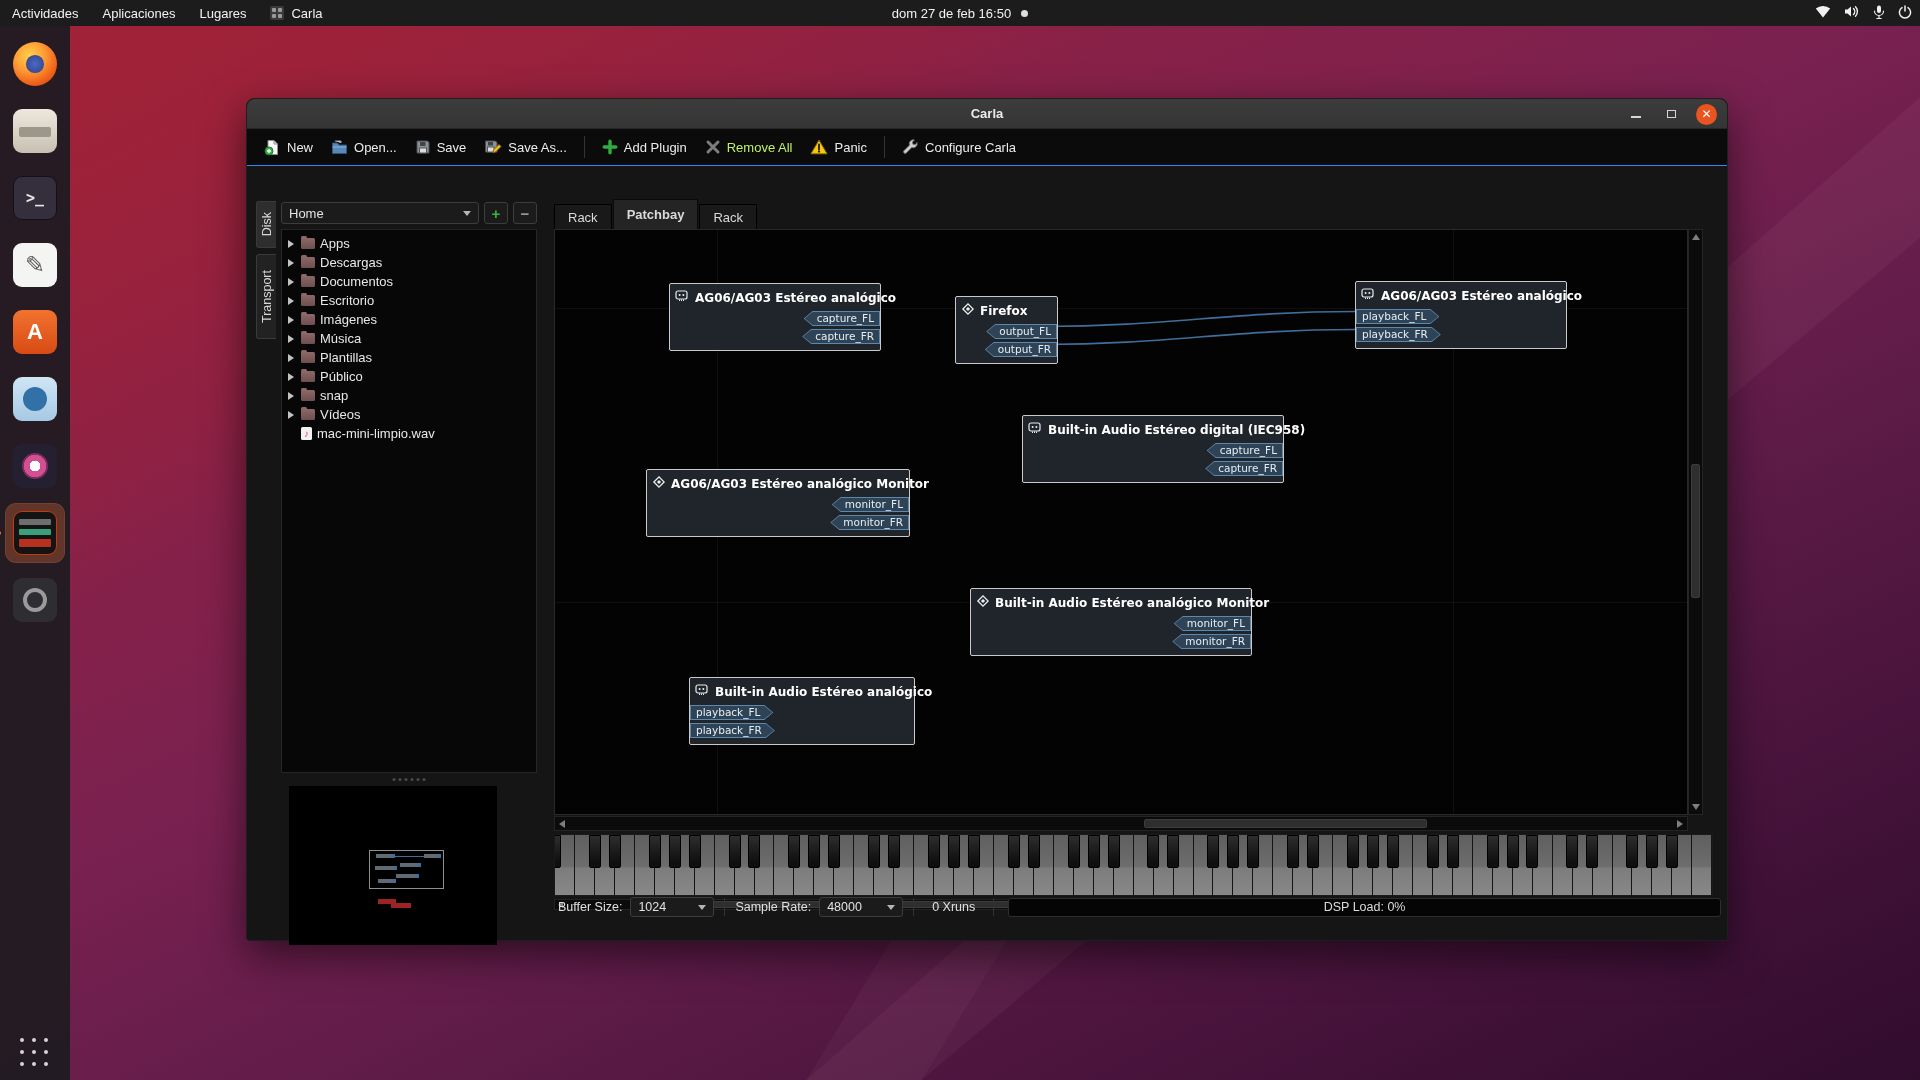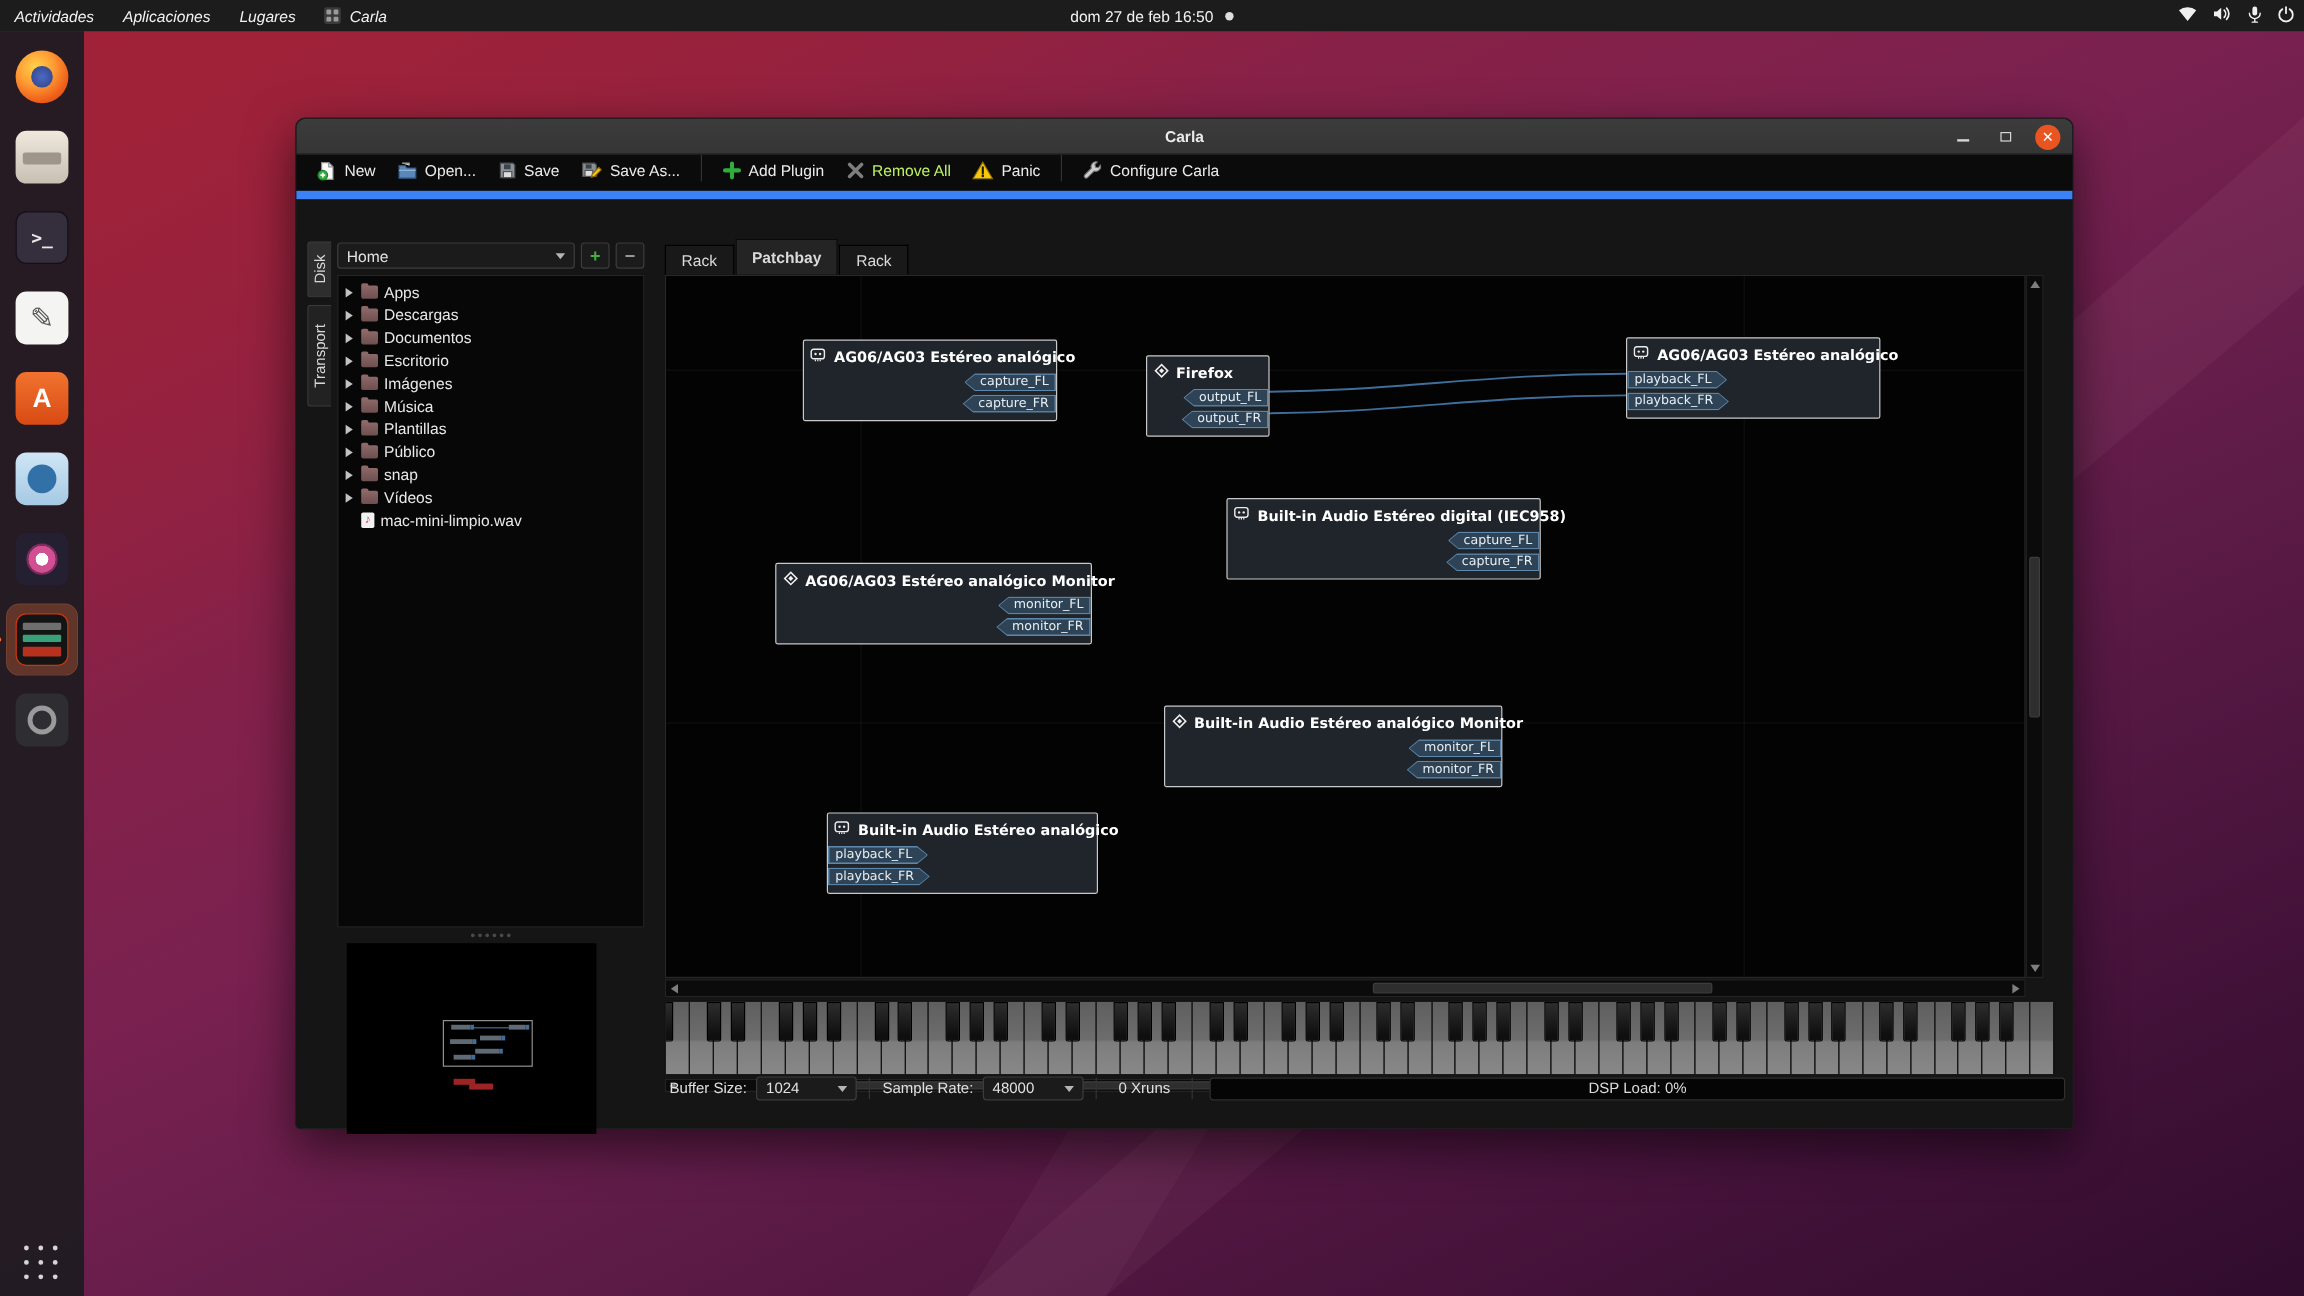--- a/index.html
+++ b/index.html
@@ -10,21 +10,21 @@
       linear-gradient(150deg,#a12238 0%,#90214300 30%),
       linear-gradient(155deg,#9c2136 0%,#8e2144 22%,#7a2150 45%,#601c49 63%,#44123a 84%,#300c2d 100%);
   }
   .wp-shape { position:absolute; inset:0; pointer-events:none; }
   .wp-s1 { clip-path:polygon(42% 100%, 100% 9%, 100% 22%, 48% 100%); background:rgba(255,195,205,.05); }
   .wp-s2 { clip-path:polygon(42% 100%, 54% 65%, 58% 71%, 48% 100%); background:rgba(255,195,205,.04); }
 
   
   .topbar { position:absolute; left:0; top:0; right:0; height:26px; background:#1c1c1c;
     display:flex; align-items:center; color:#f2f2f2; font-size:13px; z-index:50; }
-  .tb-item { padding:0 12px; height:26px; display:flex; align-items:center; gap:7px;font-style:italic; }
+  .tb-item { padding:0 12px; height:26px; display:flex; align-items:center; gap:7px; }
   .tb-left { display:flex; }
   .tb-clock { position:absolute; left:0; right:0; display:flex; justify-content:center;
     align-items:center; gap:10px; pointer-events:none; }
   .tb-dot { width:7px; height:7px; border-radius:50%; background:#dedede; }
   .tb-right { position:absolute; right:8px; display:flex; align-items:center; gap:13px; }
   .carla-mini { width:14px; height:14px; border-radius:2px; background:#3a3a3a;
     display:grid; grid-template-columns:1fr 1fr; gap:2px; padding:2px; }
   .carla-mini i { background:#9a9a9a; border-radius:1px; }
 
   
@@ -77,22 +77,22 @@
   .win-btns { position:absolute; right:10px; top:0; height:30px; display:flex; align-items:center; gap:15px; }
   .wb { width:20px; height:20px; display:flex; align-items:center; justify-content:center; }
   .wb-min i { width:10px; height:2px; background:#d6d6d6; margin-top:6px; }
   .wb-max i { width:9px; height:8px; border:1.5px solid #d6d6d6; }
   .wb-close { width:21px; height:21px; border-radius:50%; background:#e95420; color:#fff;
     font-size:12px; line-height:1; display:flex; align-items:center; justify-content:center; }
 
   .menubar { height:26px; background:#0b0b0b; display:flex; align-items:center; padding-left:6px; }
   .mi { color:#e4e4e4; font-size:13px; padding:4px 10px; }
 
-  .toolbar { height:37px; background:#0b0b0b; border-bottom:7px solid #3b82f6;
-    display:flex; align-items:flex-start; padding-left:8px; }
+  .toolbar { height:37px; background:#0b0b0b; border-bottom:1px solid #3b82f6;
+    display:flex; align-items:center; padding-left:8px; }
   .tbtn { display:flex; align-items:center; gap:6px; color:#ececec; font-size:13px;
     padding:5px 9px; border-radius:3px; }
   .tbtn.disabled { color:#bef264; }
   .tbtn svg { display:block; }
   .tb-sep { width:1px; height:22px; background:#333; margin:0 8px; }
 
   .win-body { position:absolute; left:0; right:0; top:94px; bottom:0; background:#151515;
     border-radius:0 0 4px 4px; }
 
   

